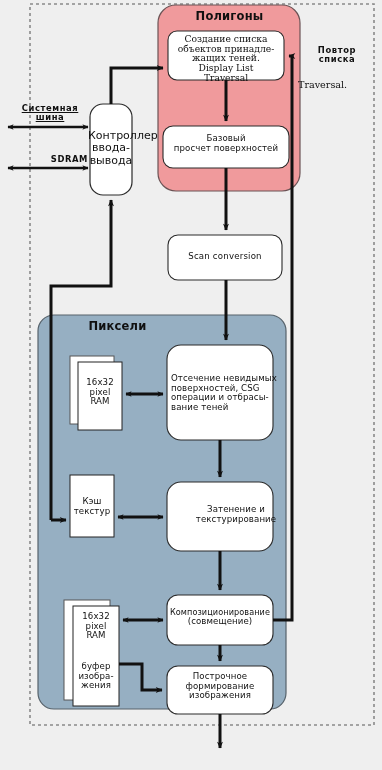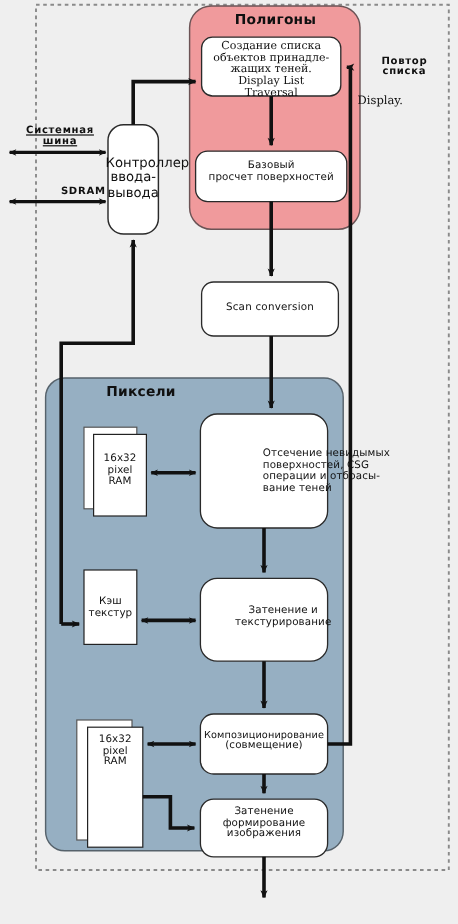--- a/index.html
+++ b/index.html
@@ -118,67 +118,72 @@
     <div class="serif">Traversal</div>
   </div>
 
   <div class="lbl boxtext" style="left:161px;top:134px;width:130px;">
     <div>Базовый</div>
     <div>просчет поверхностей</div>
   </div>
 
   <div class="lbl mono-ish" style="left:168px;top:252px;width:114px;">Scan conversion</div>
 
-  <div class="lbl boxtext" style="left:168px;top:374px;width:106px;text-align:left;padding-left:3px;margin-left:48px;">
+  <div class="lbl boxtext" style="left:168px;top:374px;width:106px;text-align:left;padding-left:3px;">
     <div>Отсечение невидымых</div>
     <div>поверхностей, CSG</div>
     <div>операции и отбрасы-</div>
     <div>вание теней</div>
   </div>
 
   <div class="lbl boxtext" style="left:166px;top:505px;width:108px;padding-left:16px;">
     <div>Затенение и</div>
     <div>текстурирование</div>
   </div>
 
   <div class="lbl boxtext" style="left:163px;top:608px;width:114px;">
     <div style="font-size:8.1px;">Композиционирование</div>
     <div>(совмещение)</div>
   </div>
 
   <div class="lbl boxtext" style="left:166px;top:672px;width:108px;">
-    <div>Затенение</div>
+    <div>Построчное</div>
     <div>формирование</div>
     <div>изображения</div>
   </div>
 
   <div class="lbl boxtext" style="left:78px;top:378px;width:44px;">
     <div>16x32</div>
     <div>pixel</div>
     <div>RAM</div>
   </div>
 
   <div class="lbl boxtext" style="left:70px;top:497px;width:44px;">
     <div>Кэш</div>
     <div>текстур</div>
   </div>
 
   <div class="lbl boxtext" style="left:73px;top:612px;width:46px;">
     <div>16x32</div>
     <div>pixel</div>
     <div>RAM</div>
   </div>
+  <div class="lbl boxtext" style="left:73px;top:662px;width:46px;">
+    <div>буфер</div>
+    <div>изобра-</div>
+    <div>жения</div>
+  </div>
 
   <div class="lbl sidelbl" style="left:12px;top:104px;width:76px;text-decoration:underline;">
     <div>Системная</div>
     <div>шина</div>
   </div>
   <div class="lbl sidelbl" style="left:12px;top:155px;width:76px;text-align:right;">SDRAM</div>
 
   <div class="lbl sidelbl" style="left:298px;top:46px;width:78px;text-align:center;">
     <div>Повтор</div>
     <div>списка</div>
   </div>
-  <div class="lbl serif" style="left:298px;top:80px;width:78px;text-align:left;font-size:9.6px;">Display.</div>
+  <div class="lbl serif" style="left:298px;top:80px;width:78px;text-align:left;font-size:9.6px;">Traversal.</div>
 
   <div class="lbl bottomlbl" style="left:160px;top:752px;width:120px;margin-top:32px;">Буфер кадра</div>
 
 </div>
 
 </body></html>

